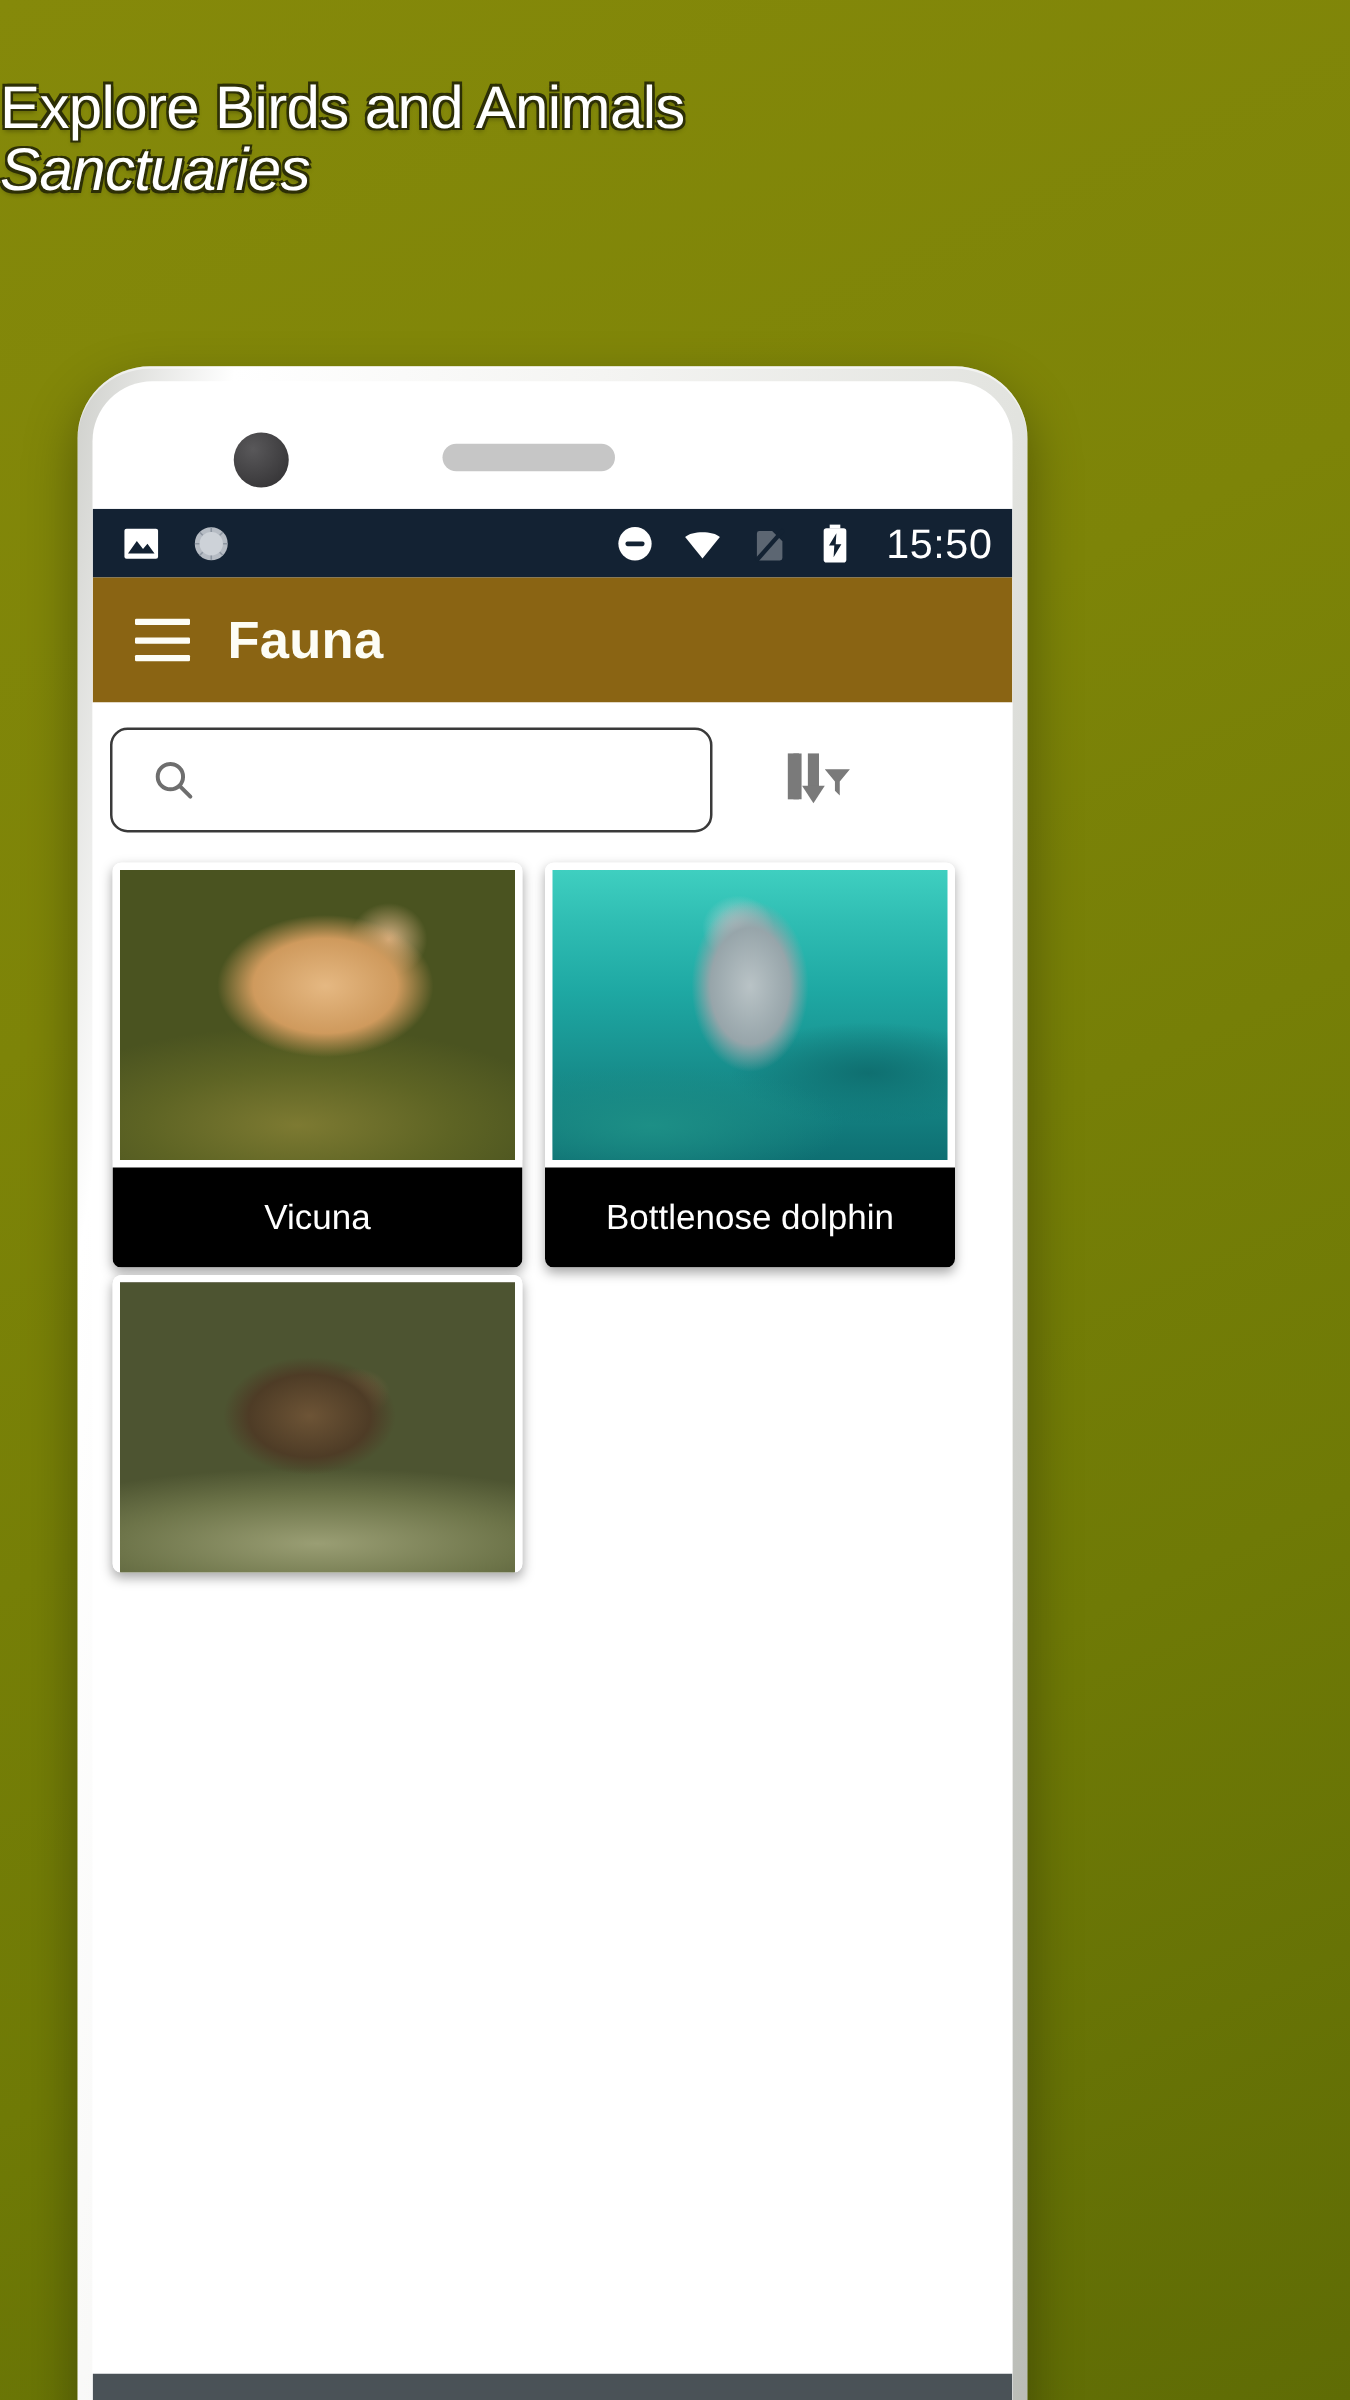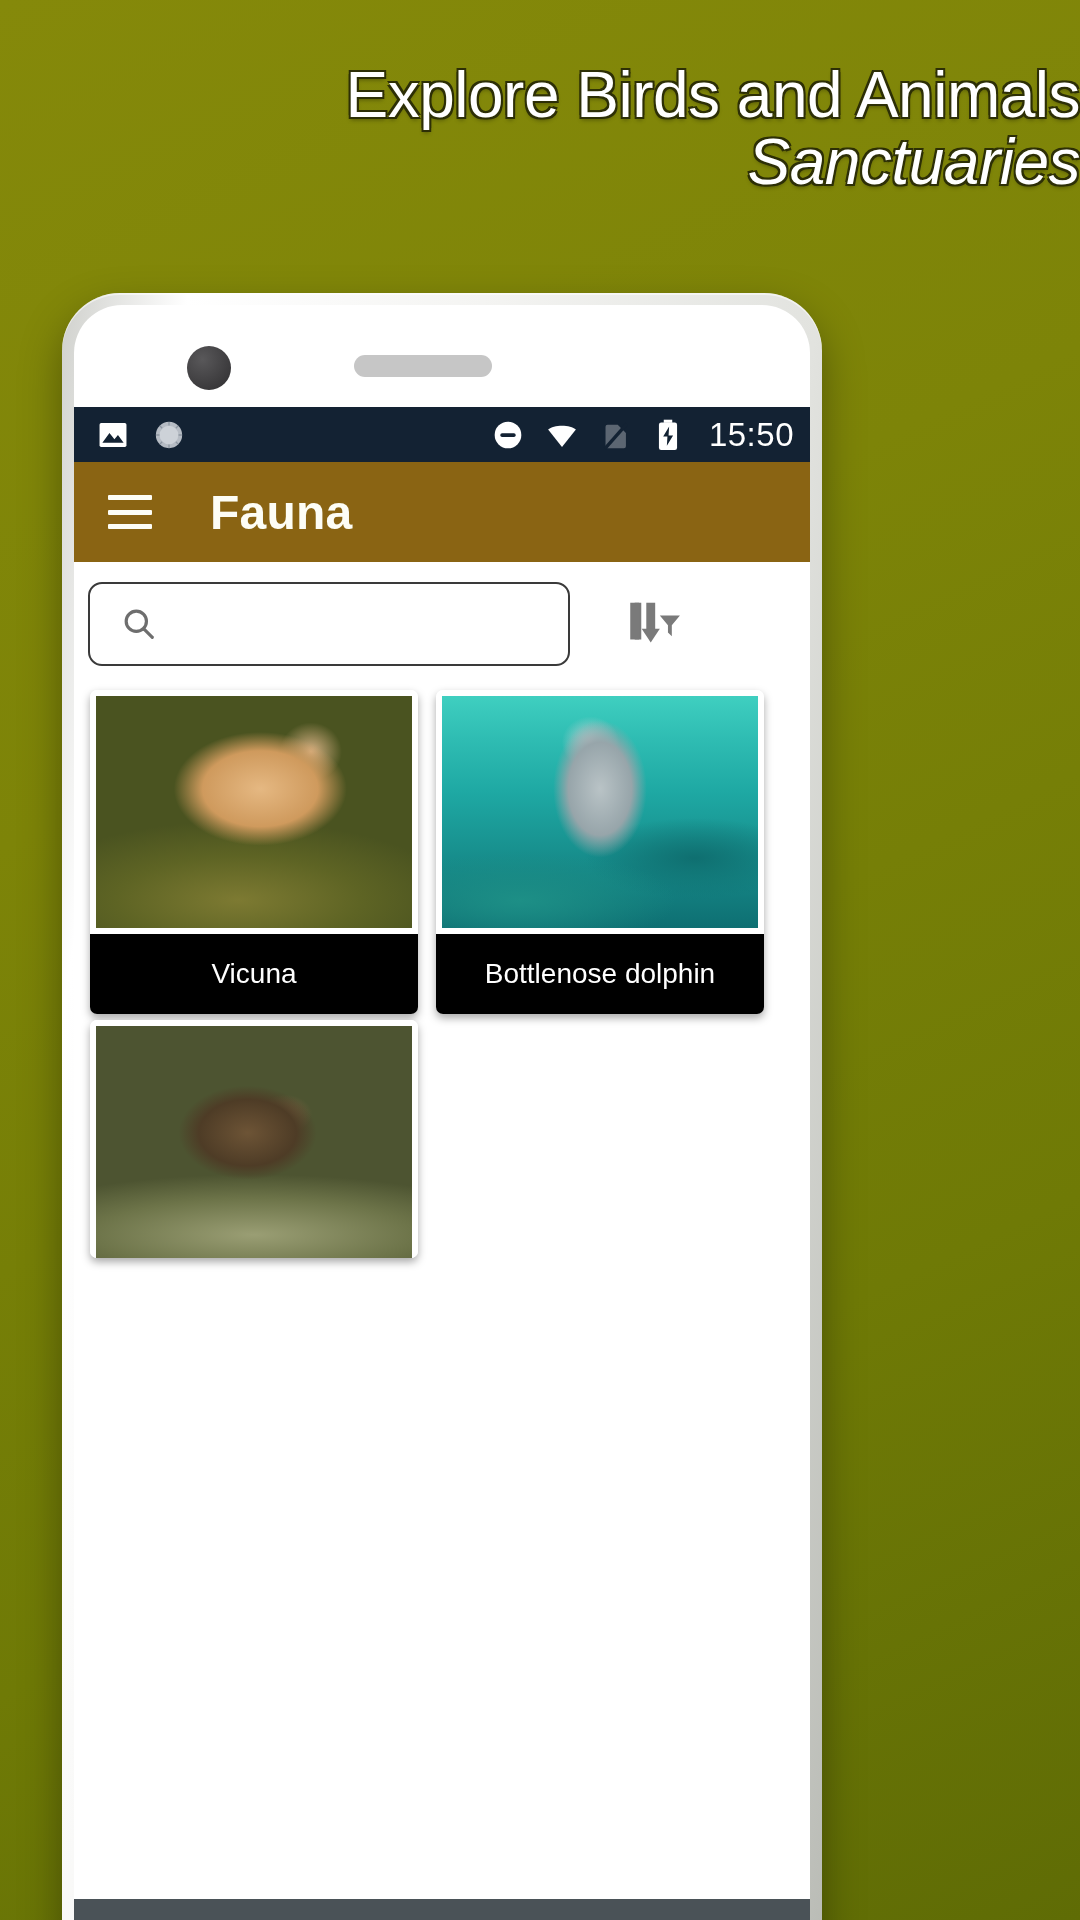--- a/index.html
+++ b/index.html
@@ -6,22 +6,22 @@
   html,body { width:1080px; height:1920px; overflow:hidden; }
   body {
     font-family:"Liberation Sans", sans-serif;
     background:linear-gradient(155deg,#85890a 0%,#7d8408 35%,#6f7a06 70%,#5f6c05 100%);
     position:relative;
   }
 
   
   #promo {
     position:absolute; top:62px; left:0; width:1080px;
-    text-align:right;
-    font-size:64px;
+    text-align:left;
+    font-size:48px;
     line-height:1.04;
     color:#ffffff;
     font-weight:400;
     letter-spacing:-0.5px;
     text-shadow:
       -2px -2px 0 #2d2f06, 2px -2px 0 #2d2f06,
       -2px  2px 0 #2d2f06, 2px  2px 0 #2d2f06,
        0px  3px 4px rgba(0,0,0,.35);
   }
   #promo .l2 { display:block;font-style:italic; }
@@ -80,22 +80,22 @@
   
   #appbar {
     height:100px; width:100%;
     background:#8a6413;
     display:flex; align-items:center;
     padding-left:34px;
   }
   #hamburger { width:44px; height:34px; display:flex; flex-direction:column; justify-content:space-between; cursor:pointer; }
   #hamburger span { display:block; height:5px; background:#fdfdf5; border-radius:1px; }
   #appbar-title {
-    margin-left:58px;
-    font-size:48px; color:#fdfdf5; font-weight:700; letter-spacing:0.2px;
+    margin-left:30px;
+    font-size:42px; color:#fdfdf5; font-weight:700; letter-spacing:0.2px;
   }
 
   
   #searchrow {
     display:flex; align-items:center;
     padding:20px 0 18px 0;
     background:#ffffff;
   }
   #searchbox {
     margin-left:14px;

